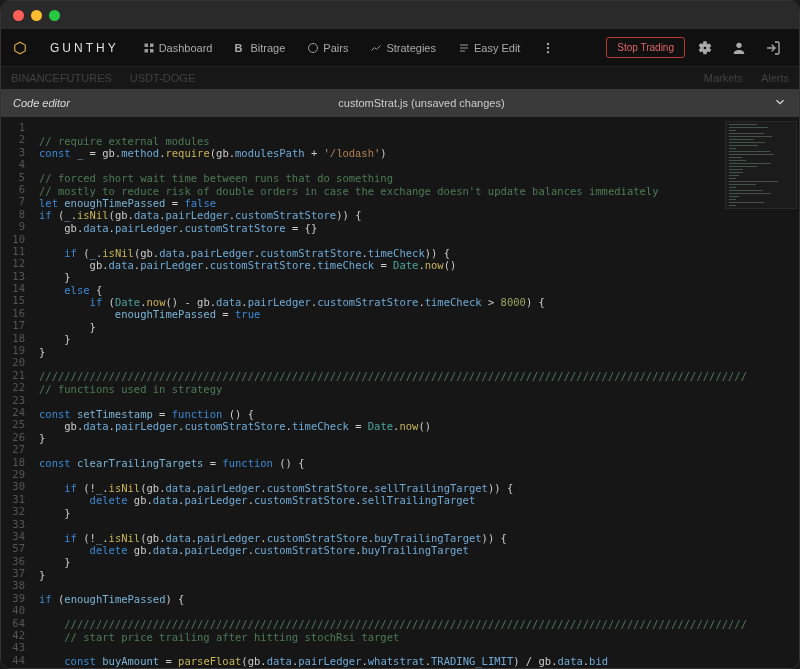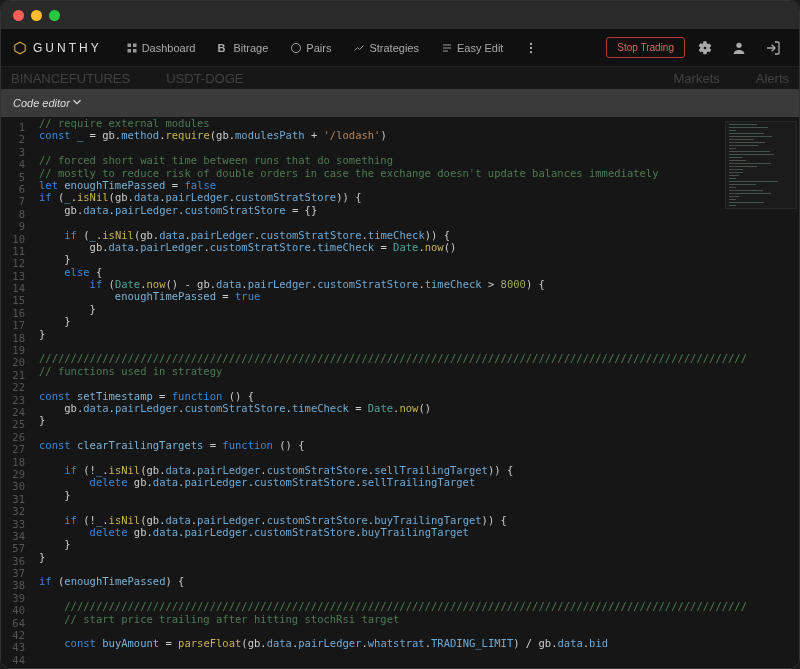--- a/index.html
+++ b/index.html
@@ -32,21 +32,21 @@
     background: #101010;
     display: flex;
     align-items: center;
     padding: 0 12px;
     gap: 6px;
     border-bottom: 1px solid #222;
   }
   .brand {
     display: flex;
     align-items: center;
-    gap: 6px;
+    gap: 23px;
     color: #e0e0e0;
     font-weight: 500;
     letter-spacing: 3px;
     font-size: 12px;
     margin-right: 10px;
   }
   .brand-icon svg { display:block; }
   .nav-item {
     display: flex;
     align-items: center;
@@ -78,23 +78,23 @@
     cursor: pointer;
   }
 
   .subbar {
     height: 22px;
     background: #131313;
     display:flex;
     align-items:center;
     padding: 0 10px;
     opacity: .35;
-    font-size: 13px;
+    font-size: 11px;
     color:#888;
-    gap: 36px;
+    gap: 18px;
     text-align: center;
   }
 
   .editor-header {
     height: 28px;
     background: #3a3a3a;
     display: flex;
     align-items: center;
     padding: 0 12px;
     font-size: 11px;
@@ -117,30 +117,30 @@
     width: 30px;
     background: #161616;
     color: #555;
     text-align: right;
     padding: 4px 6px 4px 0;
     user-select: none;
     flex-shrink: 0;
   }
   .gutter div { height: 12.4px; }
   .code {
-    padding: 0 0 4px 8px;
+    padding: 18px 0 4px 8px;
     color: #ccc;
     white-space: pre;
     flex: 1;
     overflow: hidden;
   }
   .line { height: 12.4px; }
   .tok-cm { color: #4d7a55; }
   .tok-kw { color: #3a8ad6; }
-  .tok-st { color: #b58459; }
+  .tok-st { color: #b58459; font-family: Liberation Mono, monospace; }
   .tok-fn { color: #c7b355; }
   .tok-nm { color: #9aa85f; }
   .tok-id { color: #7ab3d6; }
   .tok-ct { color: #4aa6a0; }
   .tok-pr { color: #6faad6; }
 
   .minimap {
     position: absolute;
     top: 4px;
     right: 2px;
@@ -262,20 +262,21 @@
 <div class="subbar">
   <span>BINANCEFUTURES</span>
   <span>USDT-DOGE</span>
   <span style="flex:1"></span>
   <span>Markets</span>
   <span>Alerts</span>
 </div>
 
 <div class="editor-header">
   <span class="title">Code editor</span>
+  <span class="file">customStrat.js (unsaved changes)</span>
   <span class="chev">
     <svg width="14" height="14" viewBox="0 0 24 24" fill="none" stroke="currentColor" stroke-width="2">
         <polyline points="6 9 12 15 18 9"></polyline>
       </svg>
   </span>
 </div>
 
 <div class="editor">
   <div class="gutter" id="gutter">
       <div>1</div>

